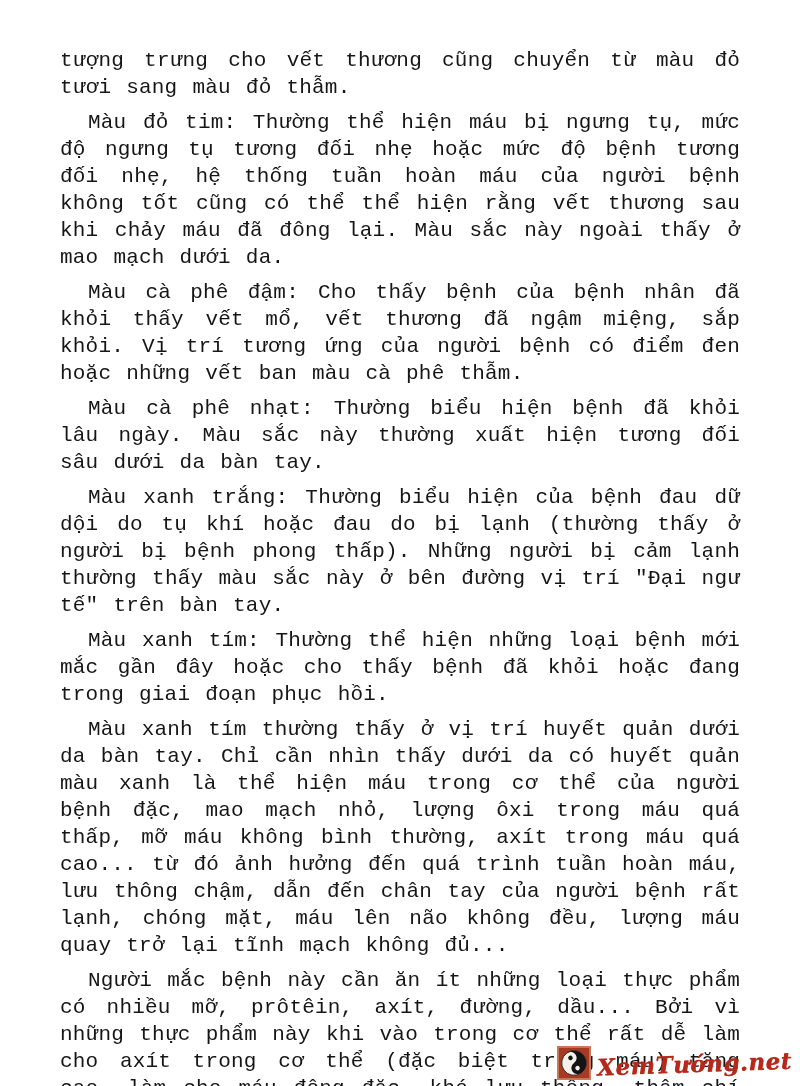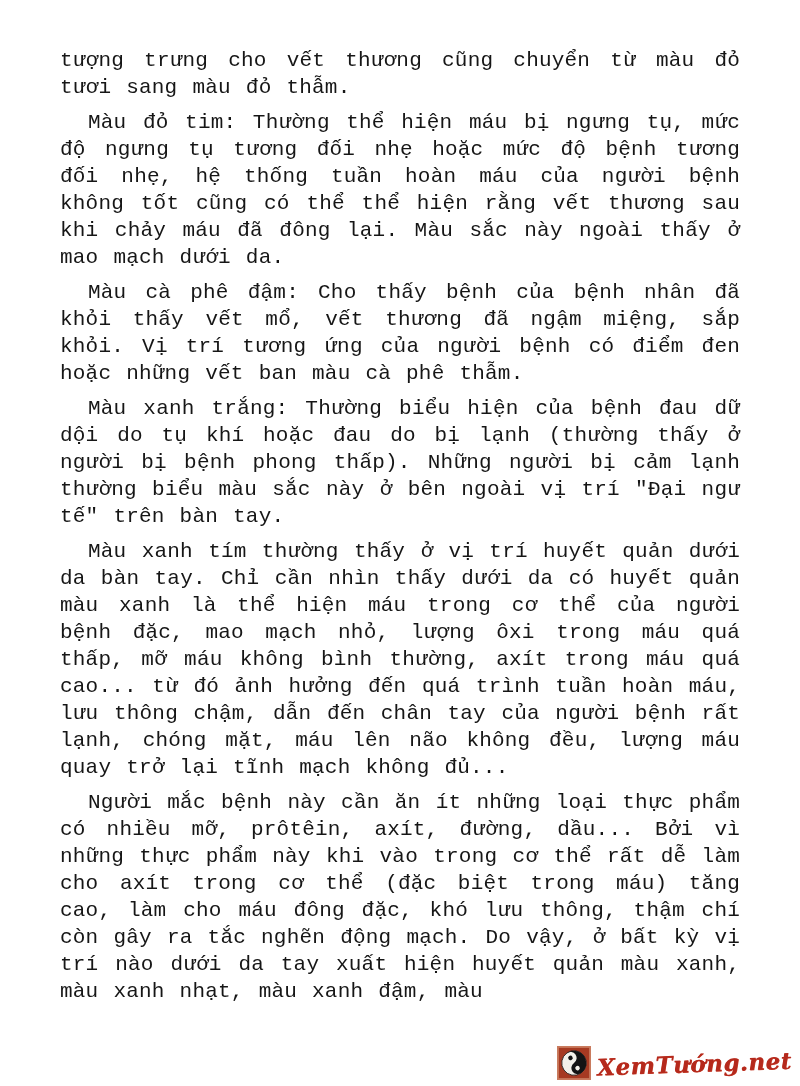--- a/index.html
+++ b/index.html
@@ -63,21 +63,23 @@
 </style>
 </head>
 <body>
 
 <div class="page">
 
   <div class="text-block">
     <p class="para continued">tượng trưng cho vết thương cũng chuyển từ màu đỏ tươi sang màu đỏ thẫm.</p>
     <p class="para">Màu đỏ tim: Thường thể hiện máu bị ngưng tụ, mức độ ngưng tụ tương đối nhẹ hoặc mức độ bệnh tương đối nhẹ, hệ thống tuần hoàn máu của người bệnh không tốt cũng có thể thể hiện rằng vết thương sau khi chảy máu đã đông lại. Màu sắc này ngoài thấy ở mao mạch dưới da.</p>
     <p class="para">Màu cà phê đậm: Cho thấy bệnh của bệnh nhân đã khỏi thấy vết mổ, vết thương đã ngậm miệng, sắp khỏi. Vị trí tương ứng của người bệnh có điểm đen hoặc những vết ban màu cà phê thẫm.</p>
-    <p class="para">Màu xanh trắng: Thường biểu hiện của bệnh đau dữ dội do tụ khí hoặc đau do bị lạnh (thường thấy ở người bị bệnh phong thấp). Những người bị cảm lạnh thường biểu màu sắc này ở bên ngoài vị trí "Đại ngư tế" trên bàn tay.</p>
+    <p class="para">Màu cà phê nhạt: Thường biểu hiện bệnh đã khỏi lâu ngày. Màu sắc này thường xuất hiện tương đối sâu dưới da bàn tay.</p>
+    <p class="para">Màu xanh trắng: Thường biểu hiện của bệnh đau dữ dội do tụ khí hoặc đau do bị lạnh (thường thấy ở người bị bệnh phong thấp). Những người bị cảm lạnh thường thấy màu sắc này ở bên đường vị trí "Đại ngư tế" trên bàn tay.</p>
+    <p class="para">Màu xanh tím: Thường thể hiện những loại bệnh mới mắc gần đây hoặc cho thấy bệnh đã khỏi hoặc đang trong giai đoạn phục hồi.</p>
     <p class="para">Màu xanh tím thường thấy ở vị trí huyết quản dưới da bàn tay. Chỉ cần nhìn thấy dưới da có huyết quản màu xanh là thể hiện máu trong cơ thể của người bệnh đặc, mao mạch nhỏ, lượng ôxi trong máu quá thấp, mỡ máu không bình thường, axít trong máu quá cao... từ đó ảnh hưởng đến quá trình tuần hoàn máu, lưu thông chậm, dẫn đến chân tay của người bệnh rất lạnh, chóng mặt, máu lên não không đều, lượng máu quay trở lại tĩnh mạch không đủ...</p>
     <p class="para">Người mắc bệnh này cần ăn ít những loại thực phẩm có nhiều mỡ, prôtêin, axít, đường, dầu... Bởi vì những thực phẩm này khi vào trong cơ thể rất dễ làm cho axít trong cơ thể (đặc biệt trong máu) tăng cao, làm cho máu đông đặc, khó lưu thông, thậm chí còn gây ra tắc nghẽn động mạch. Do vậy, ở bất kỳ vị trí nào dưới da tay xuất hiện huyết quản màu xanh, màu xanh nhạt, màu xanh đậm, màu</p>
   </div>
 
   <div class="watermark">
     <span class="wm-icon">
       <svg viewBox="0 0 36 36" width="34" height="34" aria-hidden="true">
         <rect x="1" y="1" width="34" height="34" fill="#a63a22" stroke="#c97b5e" stroke-width="2"></rect>
         <g transform="rotate(-35 18 18)">
           <circle cx="18" cy="18" r="13" fill="#f3f1ea"></circle>

